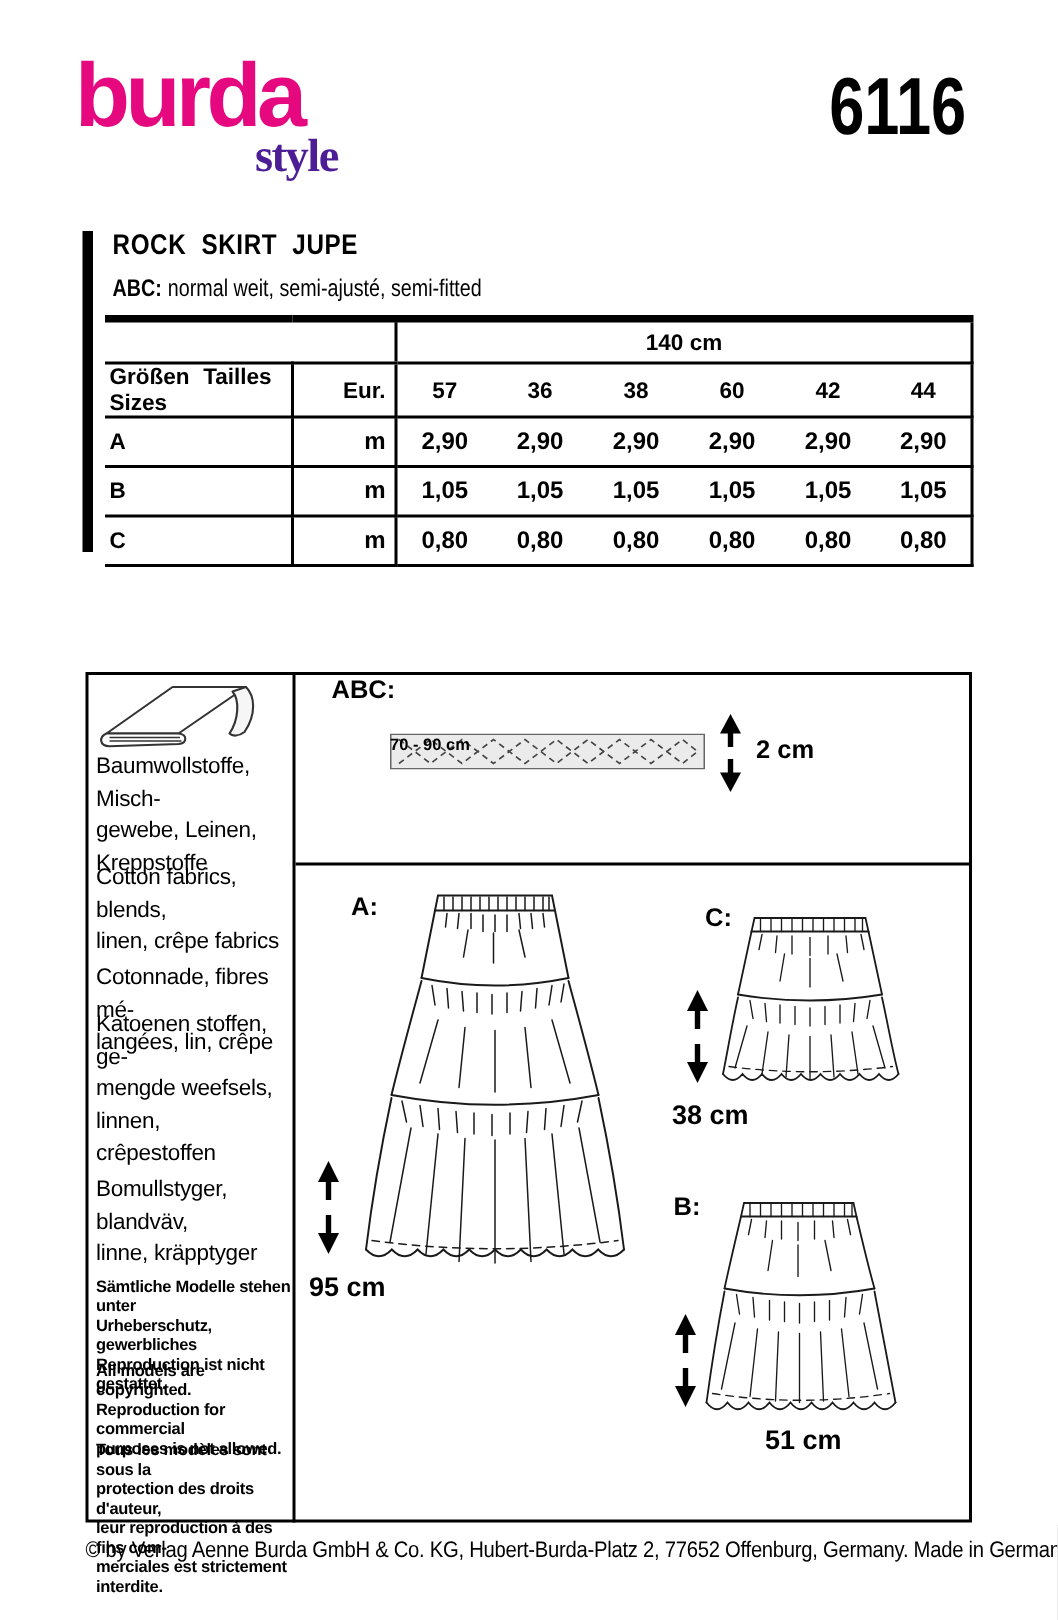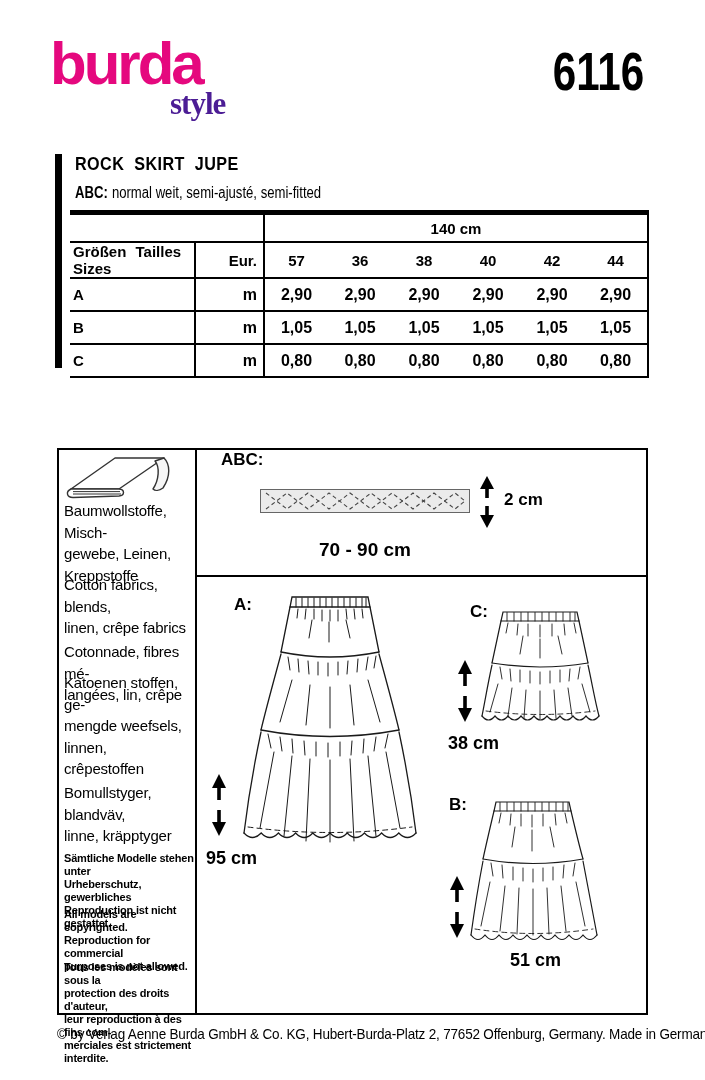--- a/index.html
+++ b/index.html
@@ -52,21 +52,21 @@
   .panel-outer{left:57px;top:448px;width:587px;height:563px;border:2px solid #000;}
   .panel-vline{left:195px;top:448px;width:2px;height:567px;background:#000;}
   .panel-hline{left:197px;top:575px;width:451px;height:2px;background:#000;}
   .fabric-text{left:64px;width:132px;font-size:15px;line-height:21.5px;white-space:pre-line;letter-spacing:-0.2px;}
   .ft-de{top:500px;} .ft-en{top:574px;} .ft-fr{top:641px;} .ft-nl{top:672px;} .ft-sv{top:782px;}
   .copy-note{left:64px;width:130px;font-size:11px;line-height:13px;font-weight:bold;white-space:pre-line;letter-spacing:-0.2px;}
   .cn-de{top:852px;} .cn-en{top:908px;} .cn-fr{top:961px;}
   
   .abc-label{left:221px;top:450px;font-size:17px;font-weight:bold;}
   .band-svg{left:260px;top:489px;}
-  .range-label{left:260px;top:539px;width:210px;text-align:center;font-size:19px;font-weight:bold;}
+  .range-label{left:260px;top:491px;width:210px;font-size:11px;font-weight:bold;}
   .arrow-2cm{left:479px;top:476px;}
   .band-height-label{left:504px;top:490px;font-size:17px;font-weight:bold;}
   .view-label{font-size:17px;font-weight:bold;}
   .vl-a{left:234px;top:595px;} .vl-c{left:470px;top:602px;} .vl-b{left:449px;top:795px;}
   .skirt-a{left:240px;top:590px;} .skirt-c{left:478px;top:606px;} .skirt-b{left:468px;top:797px;}
   .arrow-a{left:211px;top:774px;} .arrow-c{left:457px;top:660px;} .arrow-b{left:449px;top:876px;}
   .len-label{font-size:18px;font-weight:bold;}
   .len-a{left:206px;top:848px;} .len-c{left:448px;top:733px;} .len-b{left:471px;top:950px;margin-left:39px;}
   
   .footer{
@@ -104,21 +104,21 @@
     <tr class="r-width">
       <td colspan="2"></td>
       <td colspan="6" class="c-width">140 cm</td>
     </tr>
     <tr class="r-sizes">
       <td class="c-label">Größen Tailles Sizes</td>
       <td class="c-unit">Eur.</td>
       <td>57</td>
       <td>36</td>
       <td>38</td>
-      <td>40</td>
+      <td>60</td>
       <td>42</td>
       <td class="c-last">44</td>
     </tr>
     <tr class="r-data">
       <td class="c-label">A</td>
       <td class="c-unit">m</td>
       <td>2,90</td>
       <td>2,90</td>
       <td>2,90</td>
       <td>2,90</td>

